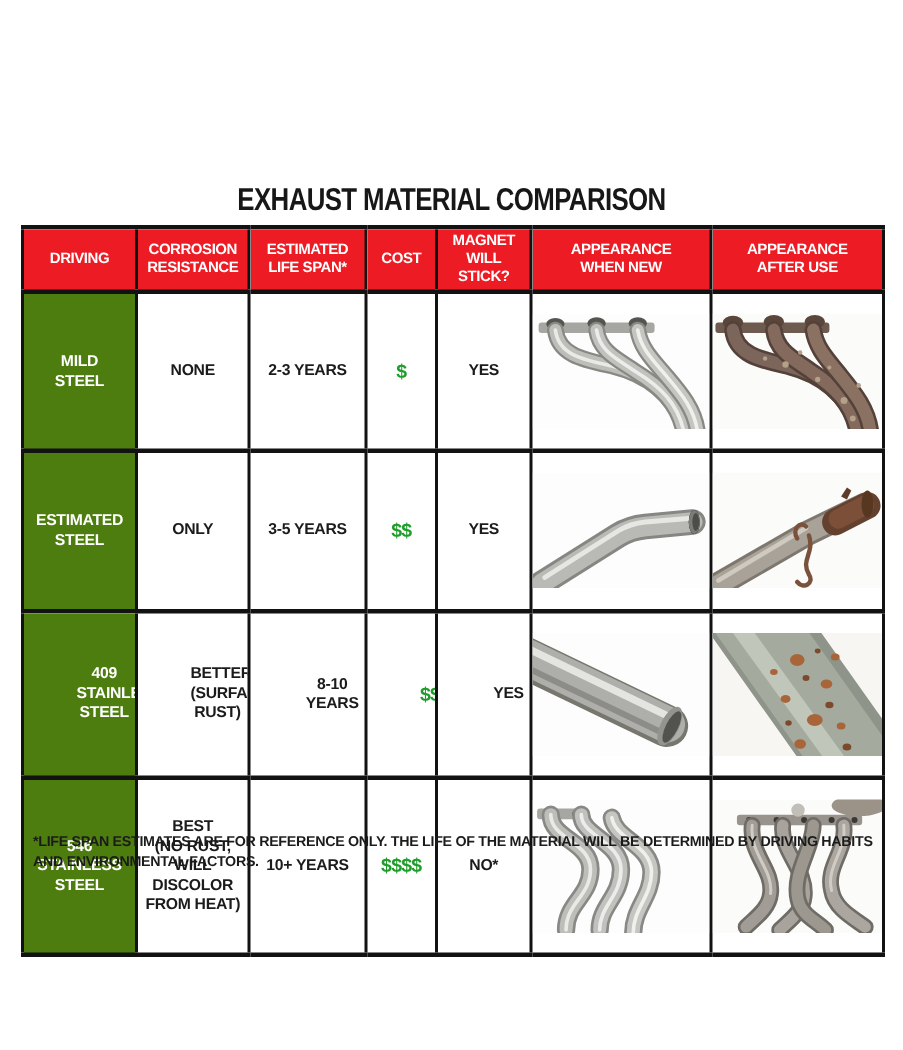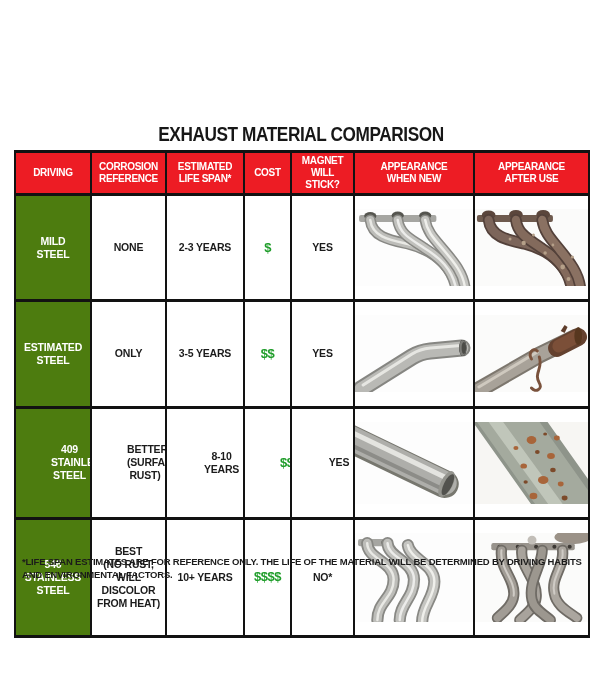--- a/index.html
+++ b/index.html
@@ -72,21 +72,21 @@
         <col style="width:78px">
       <col style="width:47px">
         <col style="width:63px">
         <col style="width:120px">
       <col style="width:115px">
     </colgroup>
     <thead>
       <tr>
         <th>DRIVING</th>
         <th>CORROSION
-REFERENCE</th>
+RESISTANCE</th>
         <th>ESTIMATED
 LIFE SPAN*</th>
         <th>COST</th>
         <th>MAGNET
 WILL STICK?</th>
         <th>APPEARANCE
 WHEN NEW</th>
         <th>APPEARANCE
 AFTER USE</th>
       </tr>

